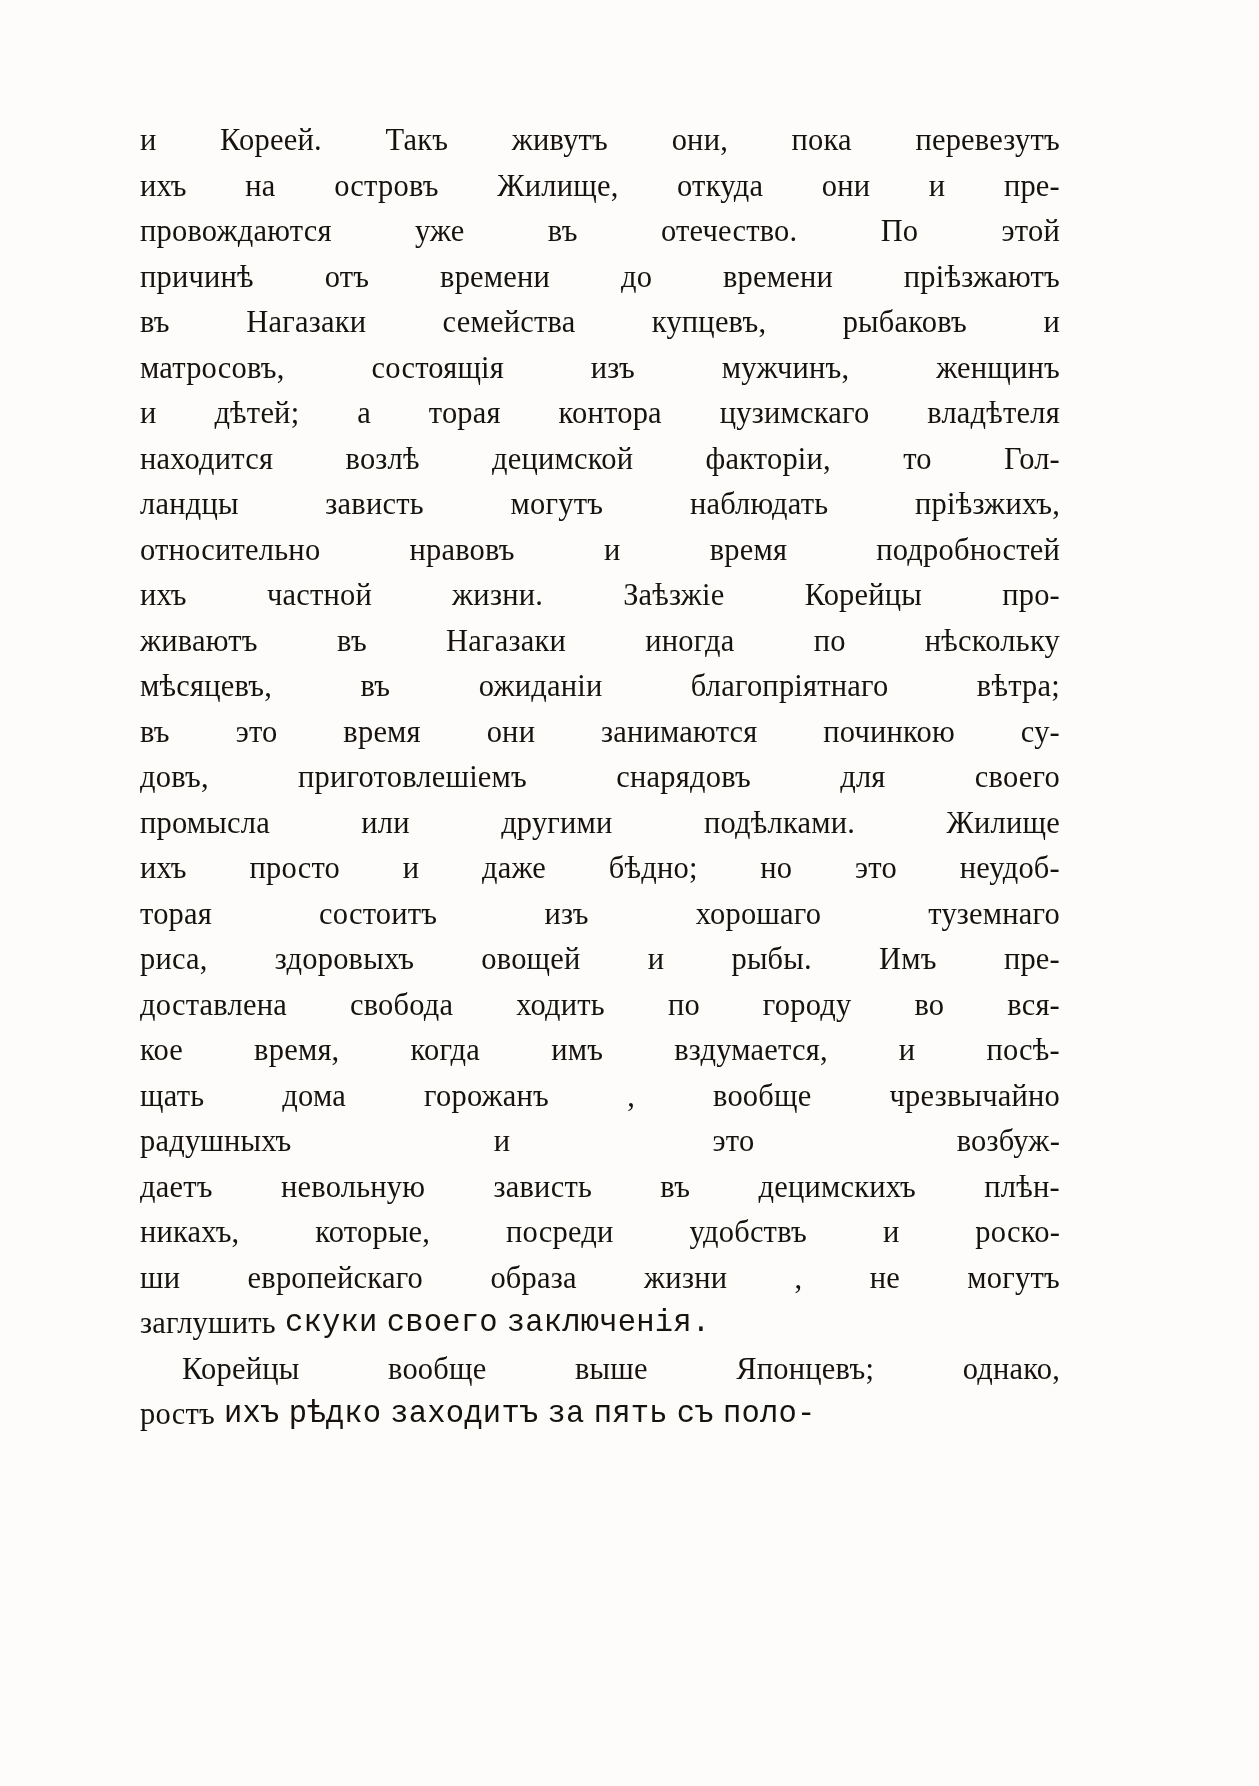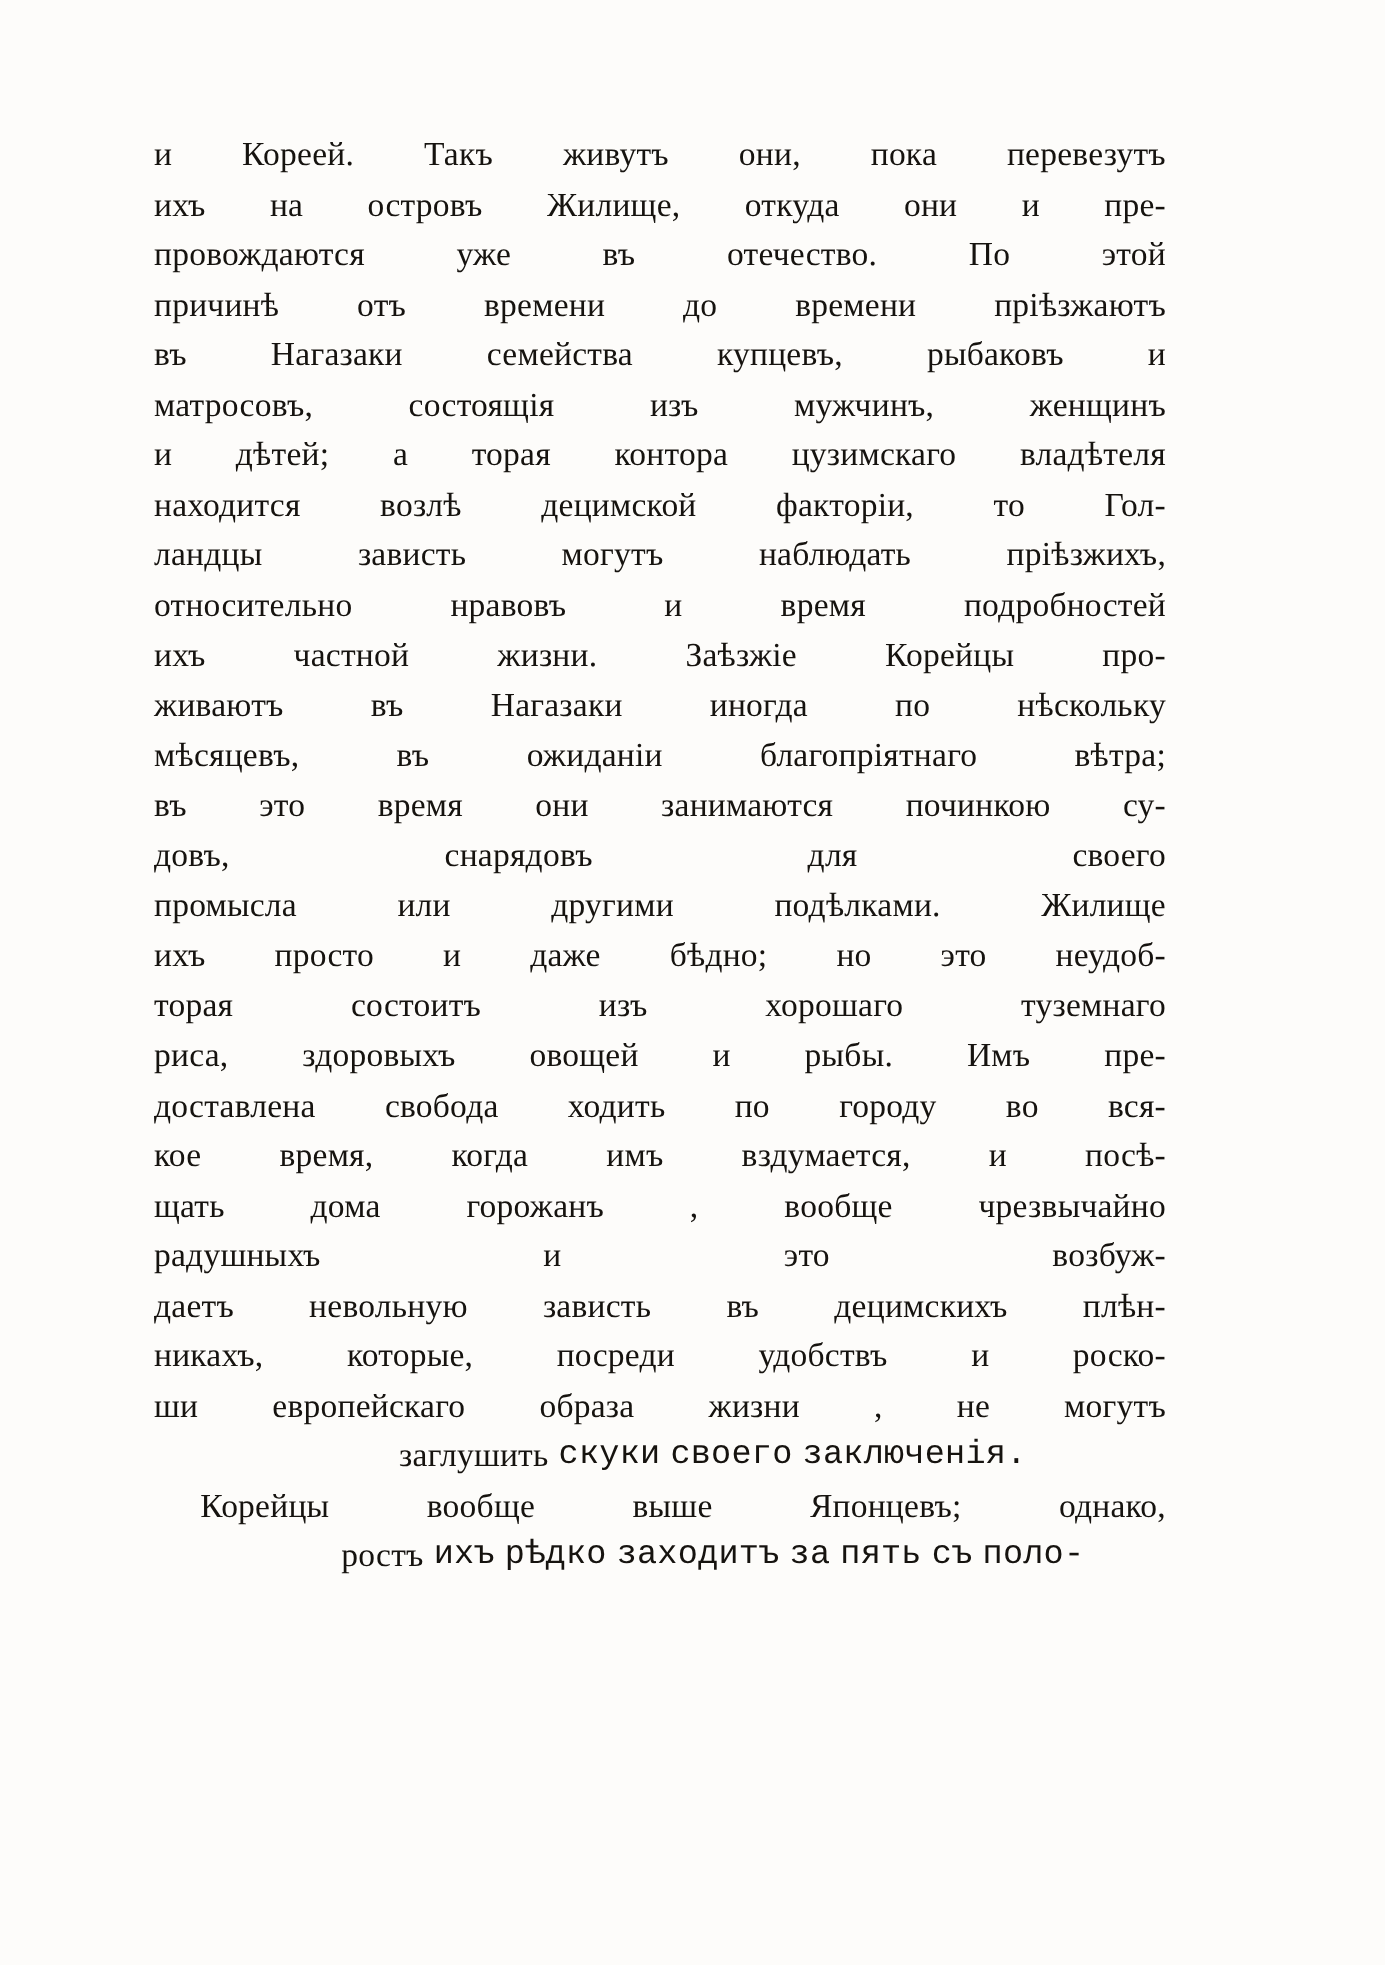--- a/index.html
+++ b/index.html
@@ -47,22 +47,21 @@
   .para-line.indent-line {
     text-indent: 0;
   }
   
   .para-line {
     display: flex;
     justify-content: space-between;
     width: 100%;
   }
   .para-line.last-line {
-    justify-content: center;
-    margin-left: 48px;
+    justify-content: flex-start;
   }
   .para-line.last-line .word + .word {
     margin-left: 0.30em;
     font-family: Liberation Mono, monospace;
   }
   .para-line.indent-line {
     padding-left: 42px;
     width: calc(100% - 42px);
   }
   .word {
@@ -183,20 +182,21 @@
           <span class="word">въ</span>
           <span class="word">это</span>
           <span class="word">время</span>
           <span class="word">они</span>
           <span class="word">занимаются</span>
           <span class="word">починкою</span>
           <span class="word">су-</span>
         </div>
         <div class="para-line">
           <span class="word">довъ,</span>
+          <span class="word">приготовлешіемъ</span>
           <span class="word">снарядовъ</span>
           <span class="word">для</span>
           <span class="word">своего</span>
         </div>
         <div class="para-line">
           <span class="word">промысла</span>
           <span class="word">или</span>
           <span class="word">другими</span>
           <span class="word">подѣлками.</span>
           <span class="word">Жилище</span>

